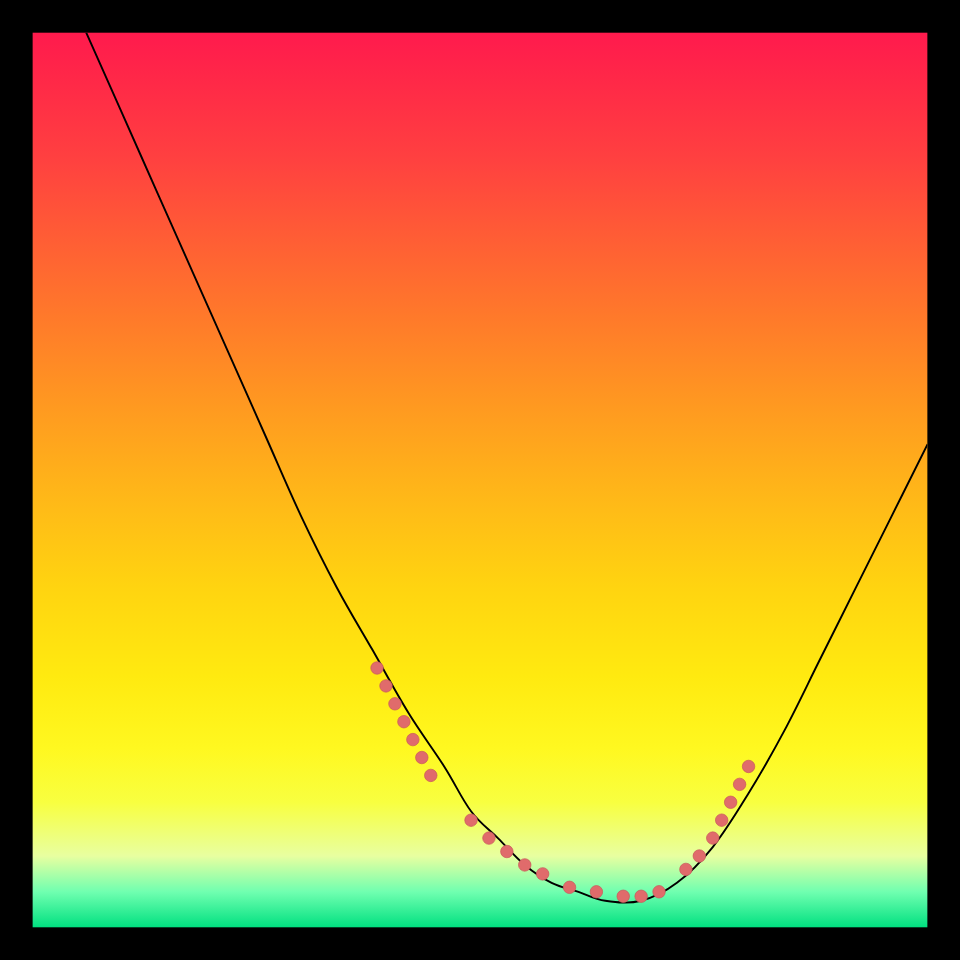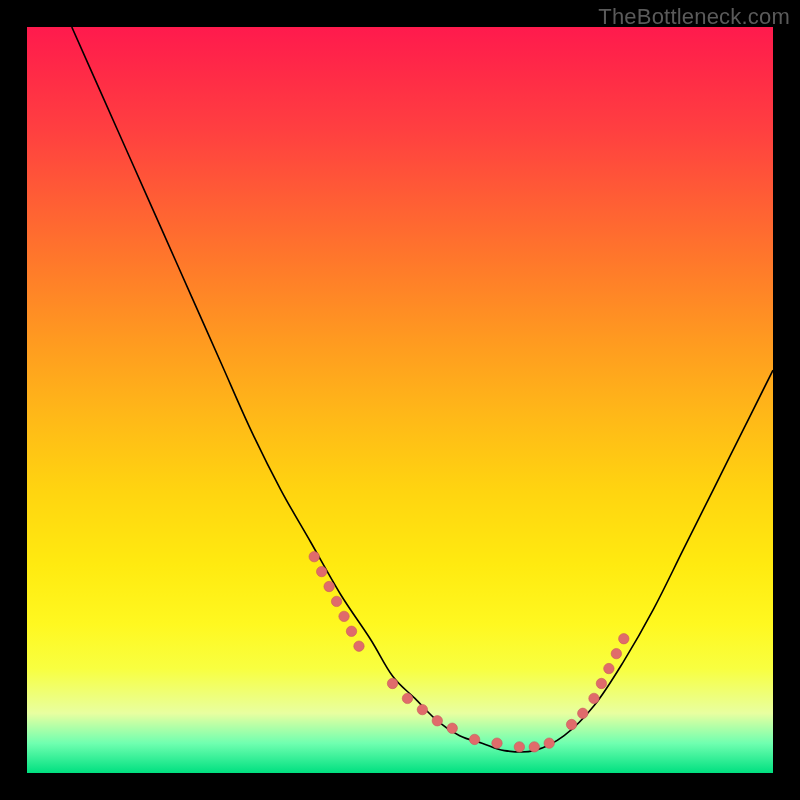--- a/index.html
+++ b/index.html
@@ -99,14 +99,13 @@
         <circle cx="522.1999999999999" cy="716.16" r="5.2" class="dot"></circle>
         <circle cx="544.58" cy="697.51" r="5.2" class="dot"></circle>
         <circle cx="555.77" cy="686.32" r="5.2" class="dot"></circle>
         <circle cx="566.96" cy="671.4" r="5.2" class="dot"></circle>
         <circle cx="574.42" cy="656.48" r="5.2" class="dot"></circle>
         <circle cx="581.88" cy="641.56" r="5.2" class="dot"></circle>
         <circle cx="589.34" cy="626.64" r="5.2" class="dot"></circle>
         <circle cx="596.8000000000001" cy="611.72" r="5.2" class="dot"></circle>
       </svg>
   </div>
-  <div class="watermark">TheBottleneck.com</div>
 </div>
 
 </body></html>

